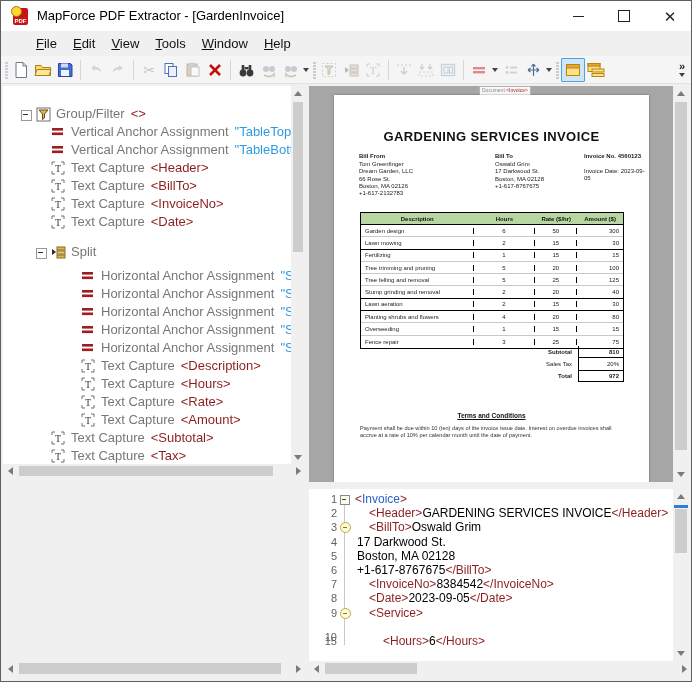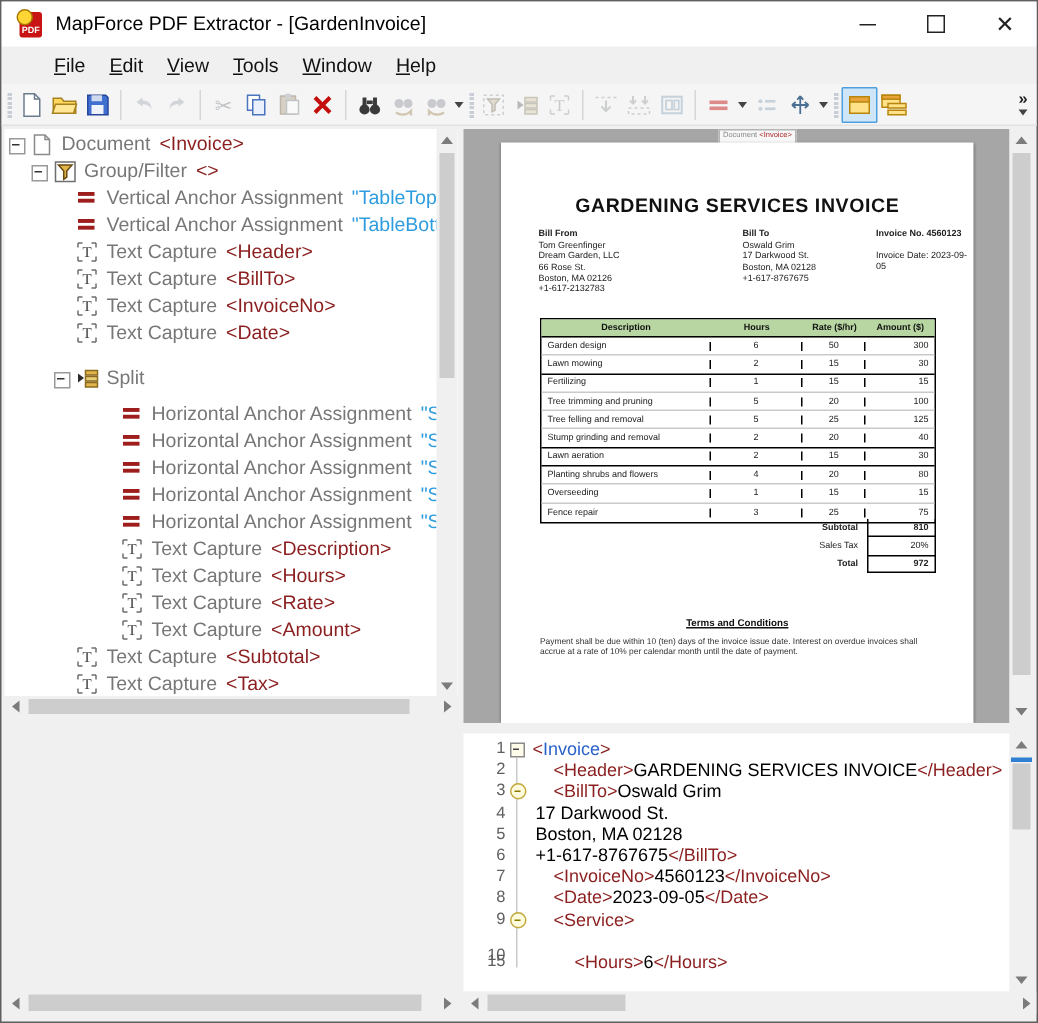--- a/index.html
+++ b/index.html
@@ -321,26 +321,20 @@
         </svg>
       </span>
     <span class="ovfl">
         <b>»</b>
         <span class="caretd" style="margin-top:2px;"></span>
       </span>
   </div>
 
   <div class="abs" id="tree-pane">
     <div id="tree-rows">
-        <div class="trow" style="top: 0px;"><div class="expd" style="left: 3px;">
-            <i></i>
-          </div><span class="ticon" style="left: 18px;"><svg width="14" height="15">
-              <path d="M2 1h7l3 3v10H2z" fill="#fff" stroke="#8a8a8a"></path>
-              <path d="M9 1v3h3" fill="none" stroke="#8a8a8a"></path>
-            </svg></span><span class="lab" style="margin-left: 38px;">Document</span><span class="val-tag">&lt;Invoice&gt;</span></div>
         <div class="trow" style="top: 18px;"><div class="expd" style="left: 18px;">
             <i></i>
           </div><span class="ticon" style="left: 33px;"><svg width="15" height="15">
               <rect x="1" y="1" width="13" height="13" fill="none" stroke="#6e6e6e"></rect>
               <path d="M3 3h9l-3.5 4v4l-2 1.5V7z" fill="#e0b64a" stroke="#6a4a10"></path>
             </svg></span><span class="lab" style="margin-left: 53px;">Group/Filter</span><span class="val-tag">&lt;&gt;</span></div>
         <div class="trow" style="top: 36px;"><span class="ticon" style="left: 48px;"><svg width="13" height="13">
               <rect x="1" y="3" width="11" height="2.6" fill="#9e1d1d"></rect>
               <rect x="1" y="7.5" width="11" height="2.6" fill="#9e1d1d"></rect>
             </svg></span><span class="lab" style="margin-left: 68px;">Vertical Anchor Assignment</span><span class="val-str">"TableTop"</span></div>
@@ -601,21 +595,21 @@
         <div class="xline" style="top: 59.8px;">
           <span class="xnum">5</span>
           <span class="xtext" style="padding-left: 2px;"><span class="tok-txt">Boston, MA 02128</span></span>
         </div>
         <div class="xline" style="top: 74px;">
           <span class="xnum">6</span>
           <span class="xtext" style="padding-left: 2px;"><span class="tok-txt">+1-617-8767675</span><span class="tok-tag">&lt;/BillTo&gt;</span></span>
         </div>
         <div class="xline" style="top: 88.2px;">
           <span class="xnum">7</span>
-          <span class="xtext" style="padding-left: 14px;"><span class="tok-tag">&lt;InvoiceNo&gt;</span><span class="tok-txt">4560123</span><span class="tok-tag">&lt;/InvoiceNo&gt;</span></span>
+          <span class="xtext" style="padding-left: 14px;"><span class="tok-tag">&lt;InvoiceNo&gt;</span><span class="tok-txt">8384542</span><span class="tok-tag">&lt;/InvoiceNo&gt;</span></span>
         </div>
         <div class="xline" style="top: 102.4px;">
           <span class="xnum">8</span>
           <span class="xtext" style="padding-left: 14px;"><span class="tok-tag">&lt;Date&gt;</span><span class="tok-txt">2023-09-05</span><span class="tok-tag">&lt;/Date&gt;</span></span>
         </div>
         <div class="xline" style="top: 116.6px;">
           <span class="xnum">9</span>
           <span class="fold fci">
             <i></i>
           </span>

